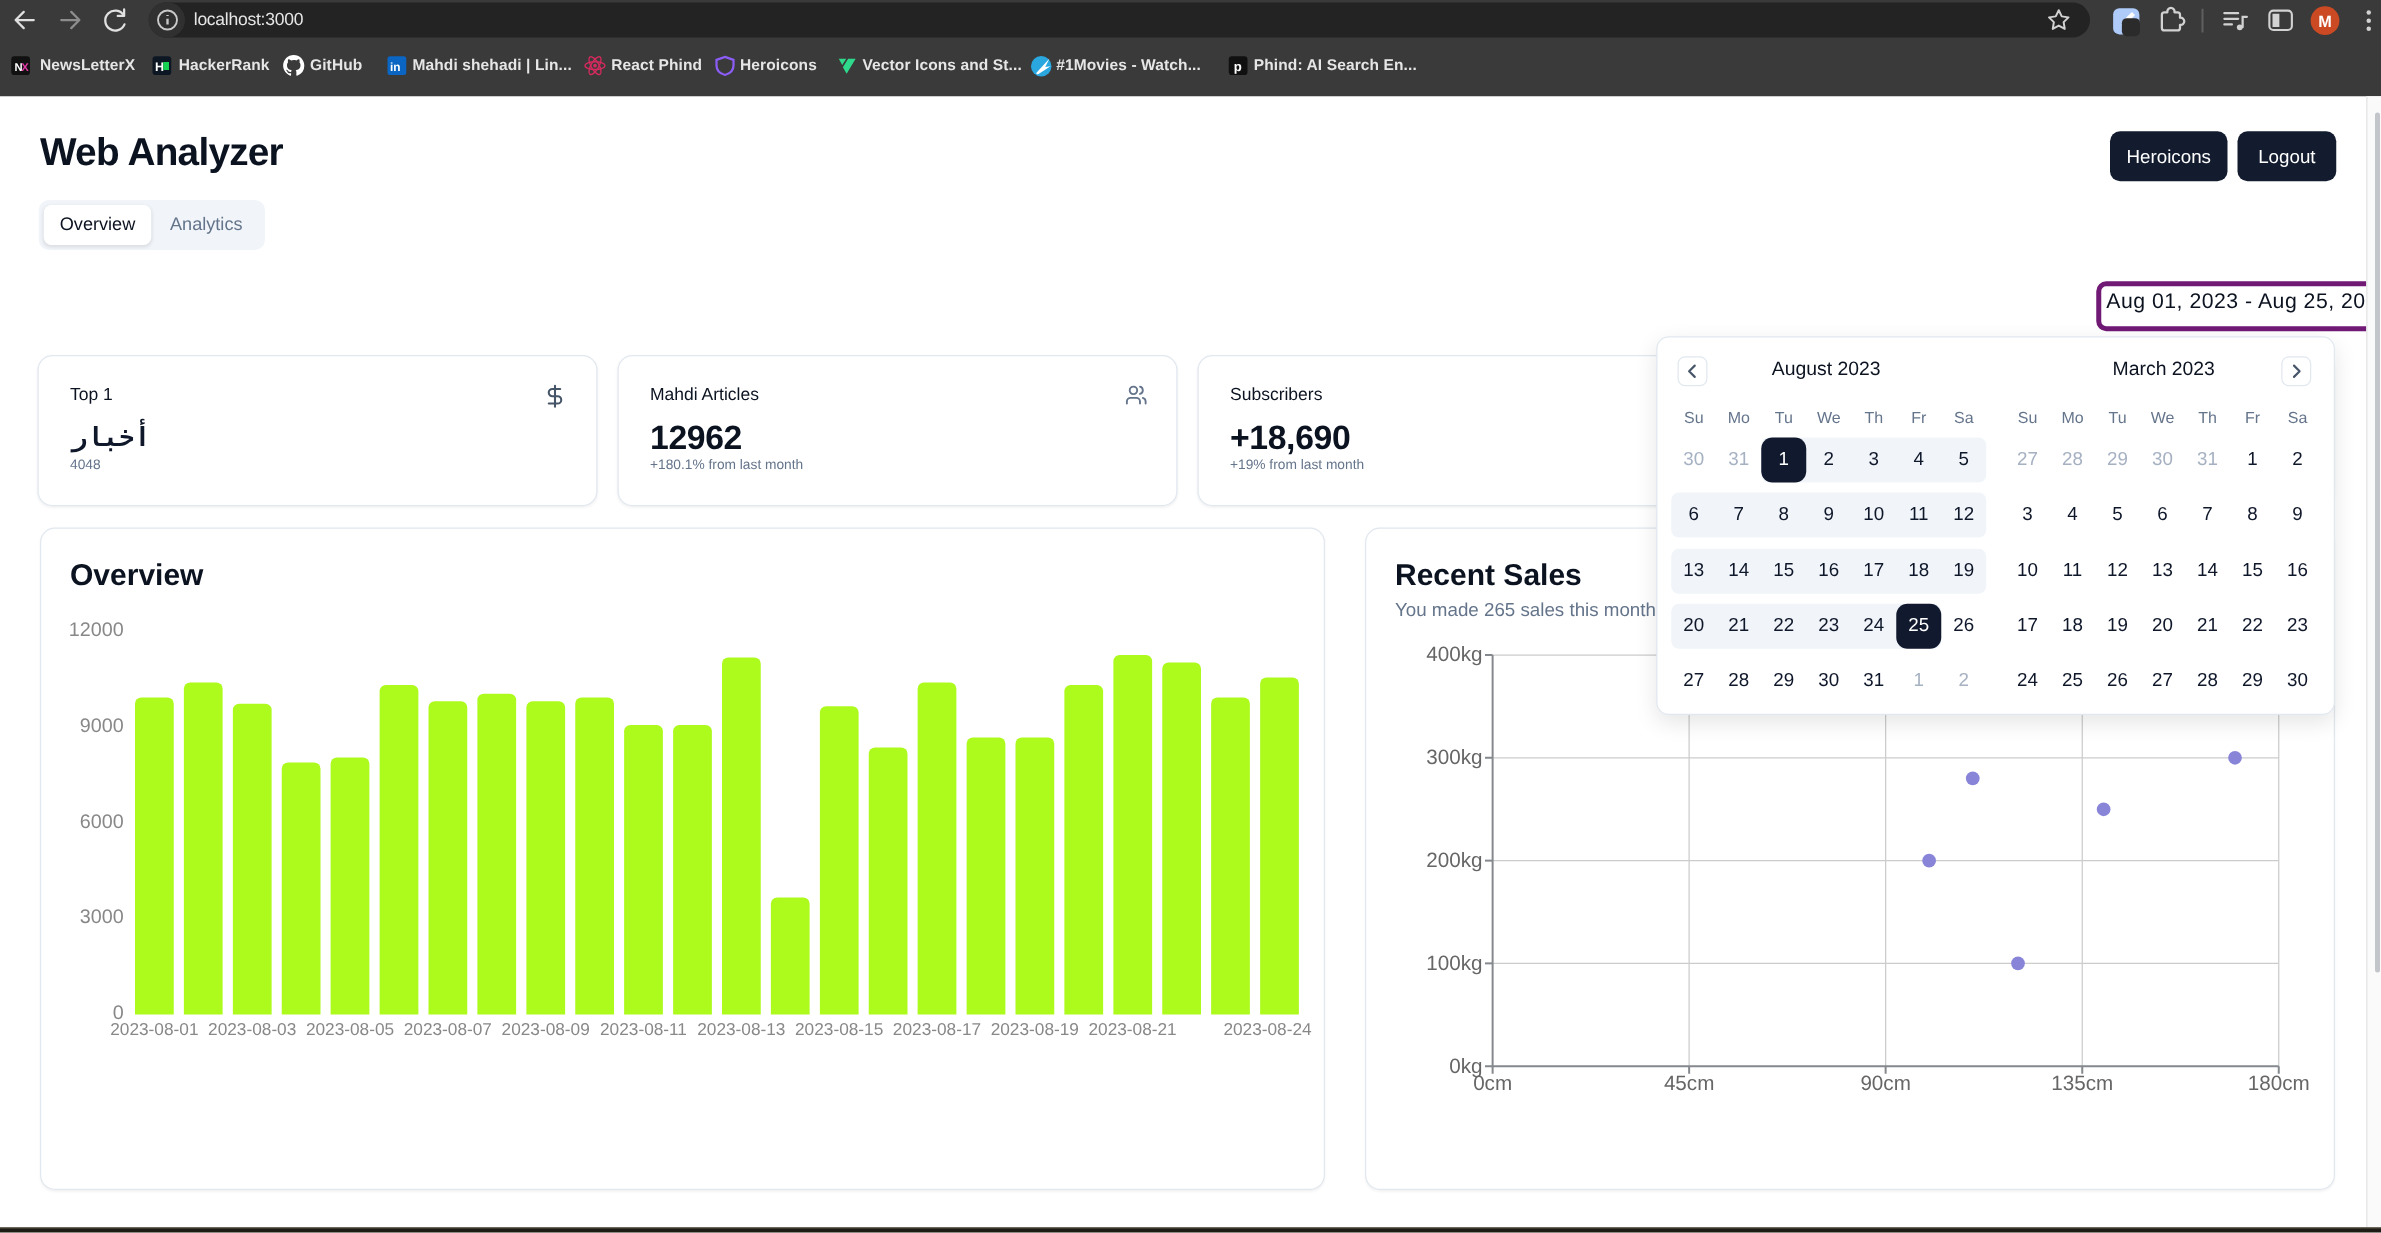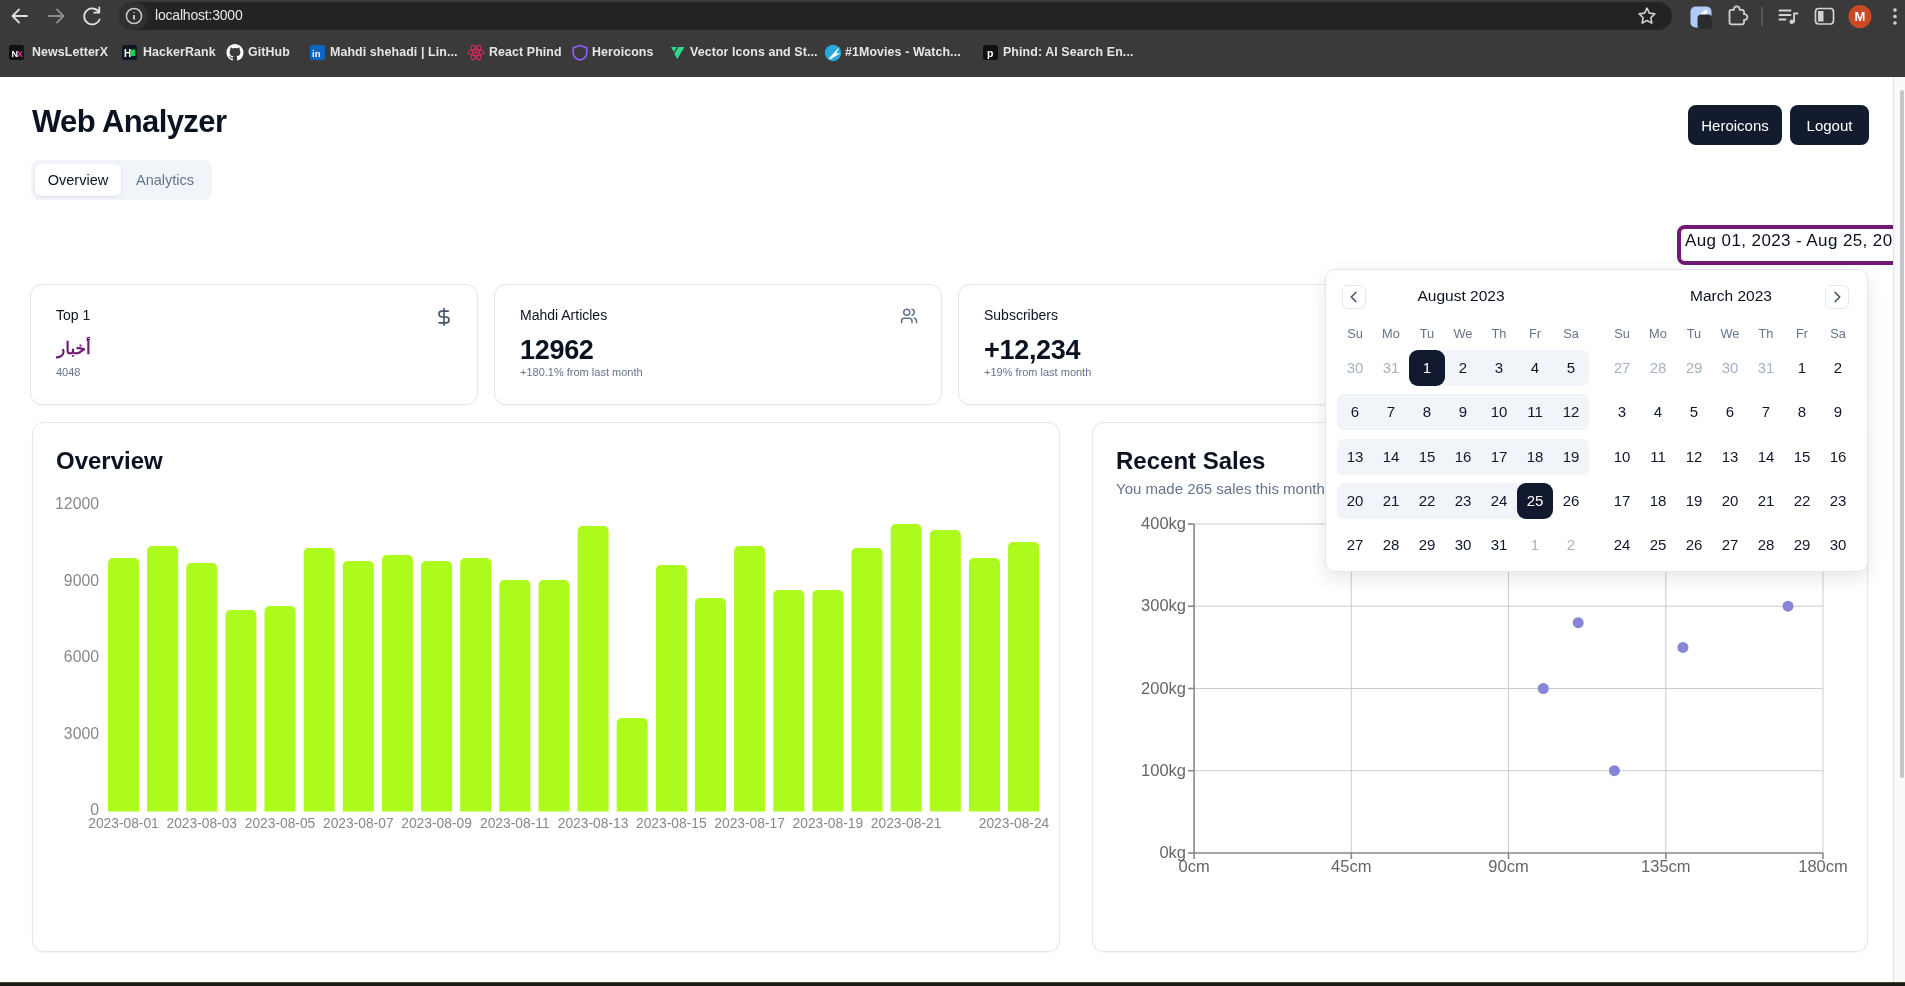--- a/index.html
+++ b/index.html
@@ -96,33 +96,33 @@
 
 <div class="card" style="left:30px;top:284px;width:448px;height:121px"></div>
 <div class="card" style="left:494px;top:284px;width:448px;height:121px"></div>
 <div class="card" style="left:958px;top:284px;width:448px;height:121px"></div>
 <div class="card" style="left:1422px;top:284px;width:446px;height:121px"></div>
 <div class="abs ct" style="left:56px;top:307px">Top 1</div>
 <svg class="abs" style="left:434px;top:307px" width="20" height="20" viewBox="0 0 24 24" fill="none" stroke="#475569" stroke-width="2" stroke-linecap="round">
     <line x1="12" y1="2" x2="12" y2="22"></line>
     <path d="M17 5H9.5a3.5 3.5 0 0 0 0 7h5a3.5 3.5 0 0 1 0 7H6"></path>
   </svg>
-<div class="abs" style="left:57px;top:338px;font-size:17px;font-weight:700;color:#701a75;font-family:Liberation Sans, sans-serif">أخبار</div>
+<div class="abs" style="left:57px;top:338px;font-size:21px;font-weight:700;color:#0f172a;font-family:Liberation Mono, monospace">أخبار</div>
 <div class="abs small" style="left:56px;top:366px">4048</div>
 <div class="abs ct" style="left:520px;top:307px">Mahdi Articles</div>
 <svg class="abs" style="left:900px;top:307px" width="18" height="18" viewBox="0 0 24 24" fill="none" stroke="#64748b" stroke-width="2" stroke-linecap="round" stroke-linejoin="round">
     <path d="M16 21v-2a4 4 0 0 0-4-4H6a4 4 0 0 0-4 4v2"></path>
     <circle cx="9" cy="7" r="4"></circle>
     <path d="M22 21v-2a4 4 0 0 0-3-3.87"></path>
     <path d="M16 3.13a4 4 0 0 1 0 7.75"></path>
   </svg>
 <div class="abs big" style="left:520px;top:335px">12962</div>
 <div class="abs small" style="left:520px;top:366px">+180.1% from last month</div>
 <div class="abs ct" style="left:984px;top:307px">Subscribers</div>
-<div class="abs big" style="left:984px;top:335px">+12,234</div>
+<div class="abs big" style="left:984px;top:335px">+18,690</div>
 <div class="abs small" style="left:984px;top:366px">+19% from last month</div>
 
 <div class="card" style="left:32px;top:422px;width:1028px;height:530px"></div>
 <div class="abs" style="left:56px;top:447px;font-size:24px;font-weight:700;color:#0b1220">Overview</div>
 <svg class="abs" style="left:0;top:0" width="1905" height="986" viewBox="0 0 1905 986">
 <path d="M108.0 811.5 V563 a5 5 0 0 1 5 -5 h21.0 a5 5 0 0 1 5 5 V811.5 Z" fill="#adfa1d"></path>
     <path d="M147.1 811.5 V551 a5 5 0 0 1 5 -5 h21.0 a5 5 0 0 1 5 5 V811.5 Z" fill="#adfa1d"></path>
     <path d="M186.3 811.5 V568 a5 5 0 0 1 5 -5 h21.0 a5 5 0 0 1 5 5 V811.5 Z" fill="#adfa1d"></path>
     <path d="M225.4 811.5 V615 a5 5 0 0 1 5 -5 h21.0 a5 5 0 0 1 5 5 V811.5 Z" fill="#adfa1d"></path>
     <path d="M264.5 811.5 V611 a5 5 0 0 1 5 -5 h21.0 a5 5 0 0 1 5 5 V811.5 Z" fill="#adfa1d"></path>

